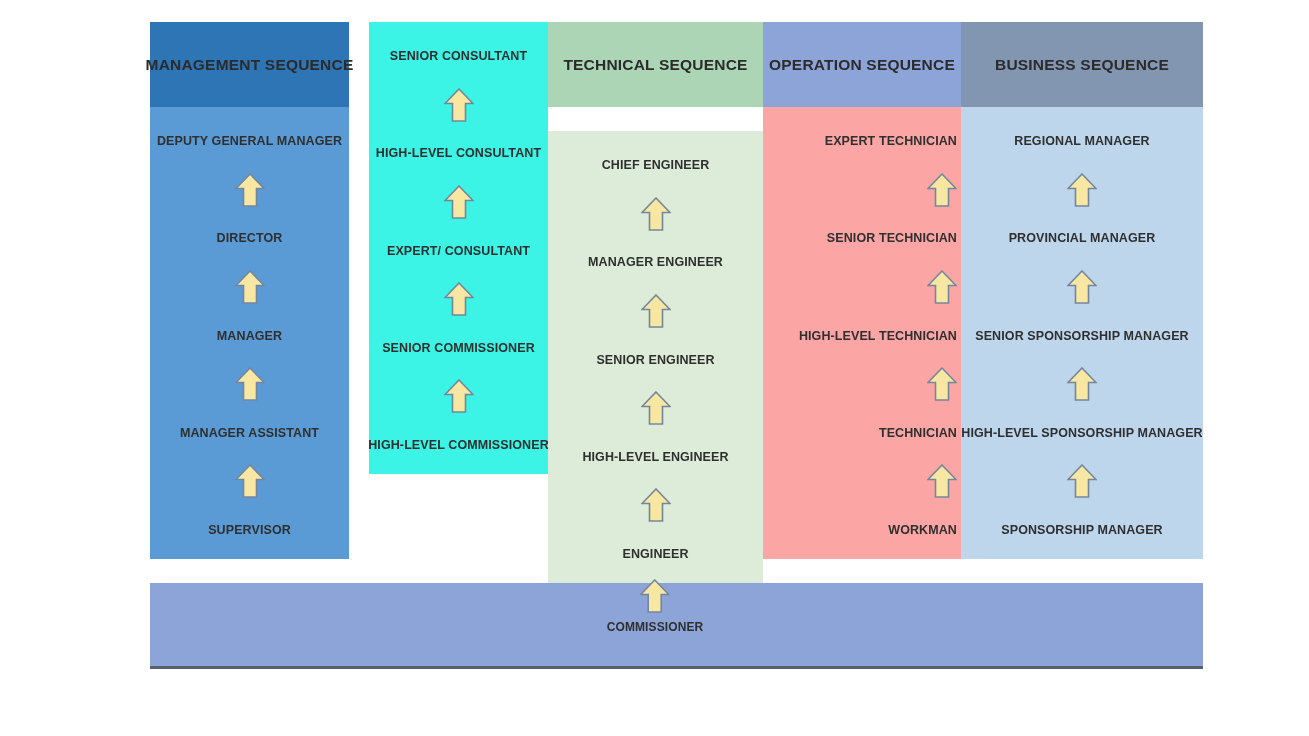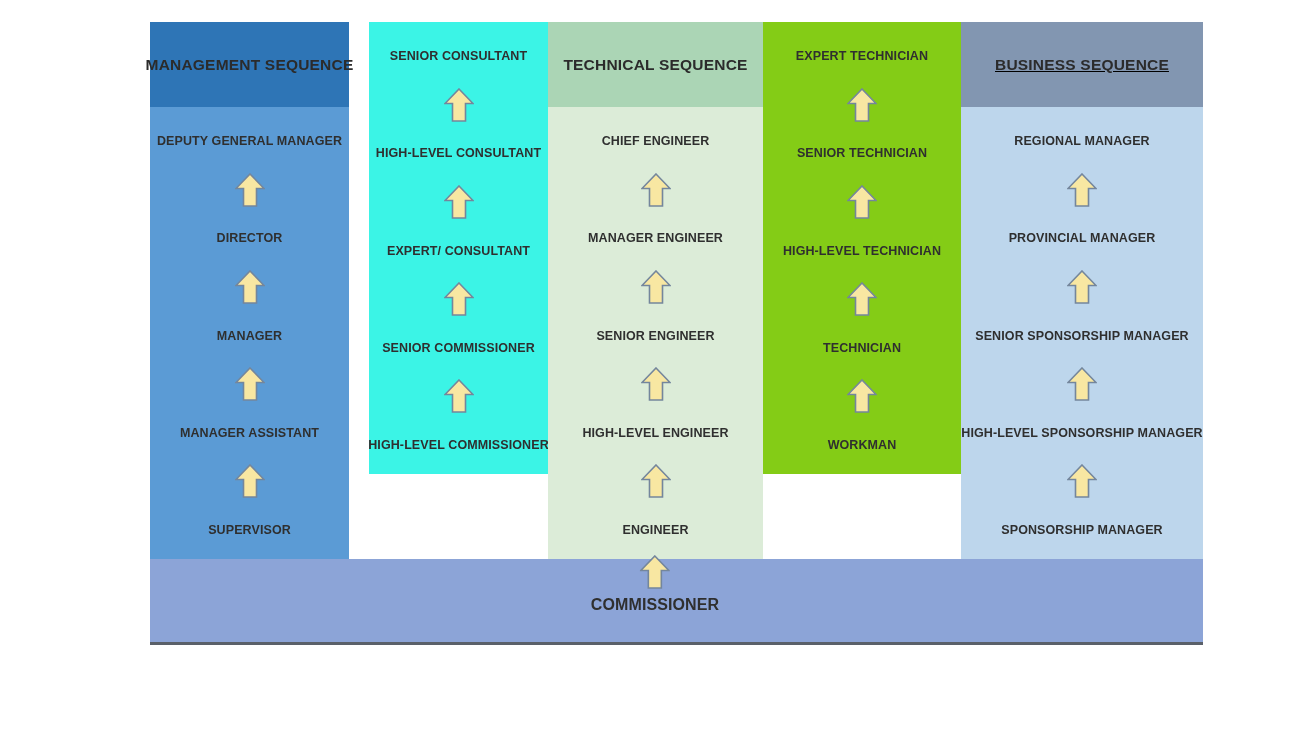--- a/index.html
+++ b/index.html
@@ -68,21 +68,21 @@
     left: 505px;
     transform: translateX(-50%);
     display: flex;
     flex-direction: column;
     align-items: center;
   }
   .band.commissioner .band-stack { top: -4px; }
   .band.employee .band-stack { top: -3px; }
   .band-label {
     margin-top: 7px;
-    font-size: 16px;
+    font-size: 12px;
     font-weight: 700;
     color: #2f2f2f;
     letter-spacing: 0.1px;
     white-space: nowrap;
   }
 </style>
 </head>
 <body>
 
 <div class="canvas">
@@ -126,21 +126,21 @@
             <span class="arrow"><svg width="30" height="34" viewBox="0 0 30 34">
                 <path d="M15 1 L29 15.5 L21.5 15.5 L21.5 33 L8.5 33 L8.5 15.5 L1 15.5 Z" fill="#f8e7a2" stroke="#74869c" stroke-width="1.6" stroke-linejoin="miter"></path>
               </svg></span>
             <div class="level-label">SENIOR COMMISSIONER</div>
             <span class="arrow"><svg width="30" height="34" viewBox="0 0 30 34">
                 <path d="M15 1 L29 15.5 L21.5 15.5 L21.5 33 L8.5 33 L8.5 15.5 L1 15.5 Z" fill="#f8e7a2" stroke="#74869c" stroke-width="1.6" stroke-linejoin="miter"></path>
               </svg></span>
             <div class="level-label">HIGH-LEVEL COMMISSIONER</div>
           </div>
   </div>
-        <div class="column" style="width: 215px;">
+        <div class="column" style="width: 215px; gap: 24px;">
     <div class="col-header" style="background: rgb(171, 213, 181);">
       <span class="col-header-label">TECHNICAL SEQUENCE</span>
     </div>
     <div class="col-body" style="background: rgb(220, 236, 216);">
             <div class="level-label">CHIEF ENGINEER</div>
             <span class="arrow"><svg width="30" height="34" viewBox="0 0 30 34">
                 <path d="M15 1 L29 15.5 L21.5 15.5 L21.5 33 L8.5 33 L8.5 15.5 L1 15.5 Z" fill="#f8e7a2" stroke="#74869c" stroke-width="1.6" stroke-linejoin="miter"></path>
               </svg></span>
             <div class="level-label">MANAGER ENGINEER</div>
             <span class="arrow"><svg width="30" height="34" viewBox="0 0 30 34">
@@ -151,42 +151,45 @@
                 <path d="M15 1 L29 15.5 L21.5 15.5 L21.5 33 L8.5 33 L8.5 15.5 L1 15.5 Z" fill="#f8e7a2" stroke="#74869c" stroke-width="1.6" stroke-linejoin="miter"></path>
               </svg></span>
             <div class="level-label">HIGH-LEVEL ENGINEER</div>
             <span class="arrow"><svg width="30" height="34" viewBox="0 0 30 34">
                 <path d="M15 1 L29 15.5 L21.5 15.5 L21.5 33 L8.5 33 L8.5 15.5 L1 15.5 Z" fill="#f8e7a2" stroke="#74869c" stroke-width="1.6" stroke-linejoin="miter"></path>
               </svg></span>
             <div class="level-label">ENGINEER</div>
           </div>
   </div>
         <div class="column" style="width: 198px;">
-    <div class="col-body" style="background: #84cc16;">
+    <div class="col-header" style="background: rgb(141, 164, 216);">
+      <span class="col-header-label">OPERATION SEQUENCE</span>
+    </div>
+    <div class="col-body" style="background: #fca5a5; align-items: flex-end;">
             <div class="level-label">EXPERT TECHNICIAN</div>
             <span class="arrow"><svg width="30" height="34" viewBox="0 0 30 34">
                 <path d="M15 1 L29 15.5 L21.5 15.5 L21.5 33 L8.5 33 L8.5 15.5 L1 15.5 Z" fill="#f8e7a2" stroke="#74869c" stroke-width="1.6" stroke-linejoin="miter"></path>
               </svg></span>
             <div class="level-label">SENIOR TECHNICIAN</div>
             <span class="arrow"><svg width="30" height="34" viewBox="0 0 30 34">
                 <path d="M15 1 L29 15.5 L21.5 15.5 L21.5 33 L8.5 33 L8.5 15.5 L1 15.5 Z" fill="#f8e7a2" stroke="#74869c" stroke-width="1.6" stroke-linejoin="miter"></path>
               </svg></span>
             <div class="level-label">HIGH-LEVEL TECHNICIAN</div>
             <span class="arrow"><svg width="30" height="34" viewBox="0 0 30 34">
                 <path d="M15 1 L29 15.5 L21.5 15.5 L21.5 33 L8.5 33 L8.5 15.5 L1 15.5 Z" fill="#f8e7a2" stroke="#74869c" stroke-width="1.6" stroke-linejoin="miter"></path>
               </svg></span>
             <div class="level-label">TECHNICIAN</div>
             <span class="arrow"><svg width="30" height="34" viewBox="0 0 30 34">
                 <path d="M15 1 L29 15.5 L21.5 15.5 L21.5 33 L8.5 33 L8.5 15.5 L1 15.5 Z" fill="#f8e7a2" stroke="#74869c" stroke-width="1.6" stroke-linejoin="miter"></path>
               </svg></span>
             <div class="level-label">WORKMAN</div>
           </div>
   </div>
         <div class="column" style="width: 242px;">
-    <div class="col-header" style="background: rgb(130, 150, 177); text-decoration: underline;">
+    <div class="col-header" style="background: rgb(130, 150, 177);">
       <span class="col-header-label">BUSINESS SEQUENCE</span>
     </div>
     <div class="col-body" style="background: rgb(189, 214, 236); gap: 11px;">
             <div class="level-label">REGIONAL MANAGER</div>
             <span class="arrow"><svg width="30" height="34" viewBox="0 0 30 34">
                 <path d="M15 1 L29 15.5 L21.5 15.5 L21.5 33 L8.5 33 L8.5 15.5 L1 15.5 Z" fill="#f8e7a2" stroke="#74869c" stroke-width="1.6" stroke-linejoin="miter"></path>
               </svg></span>
             <div class="level-label">PROVINCIAL MANAGER</div>
             <span class="arrow"><svg width="30" height="34" viewBox="0 0 30 34">
                 <path d="M15 1 L29 15.5 L21.5 15.5 L21.5 33 L8.5 33 L8.5 15.5 L1 15.5 Z" fill="#f8e7a2" stroke="#74869c" stroke-width="1.6" stroke-linejoin="miter"></path>

